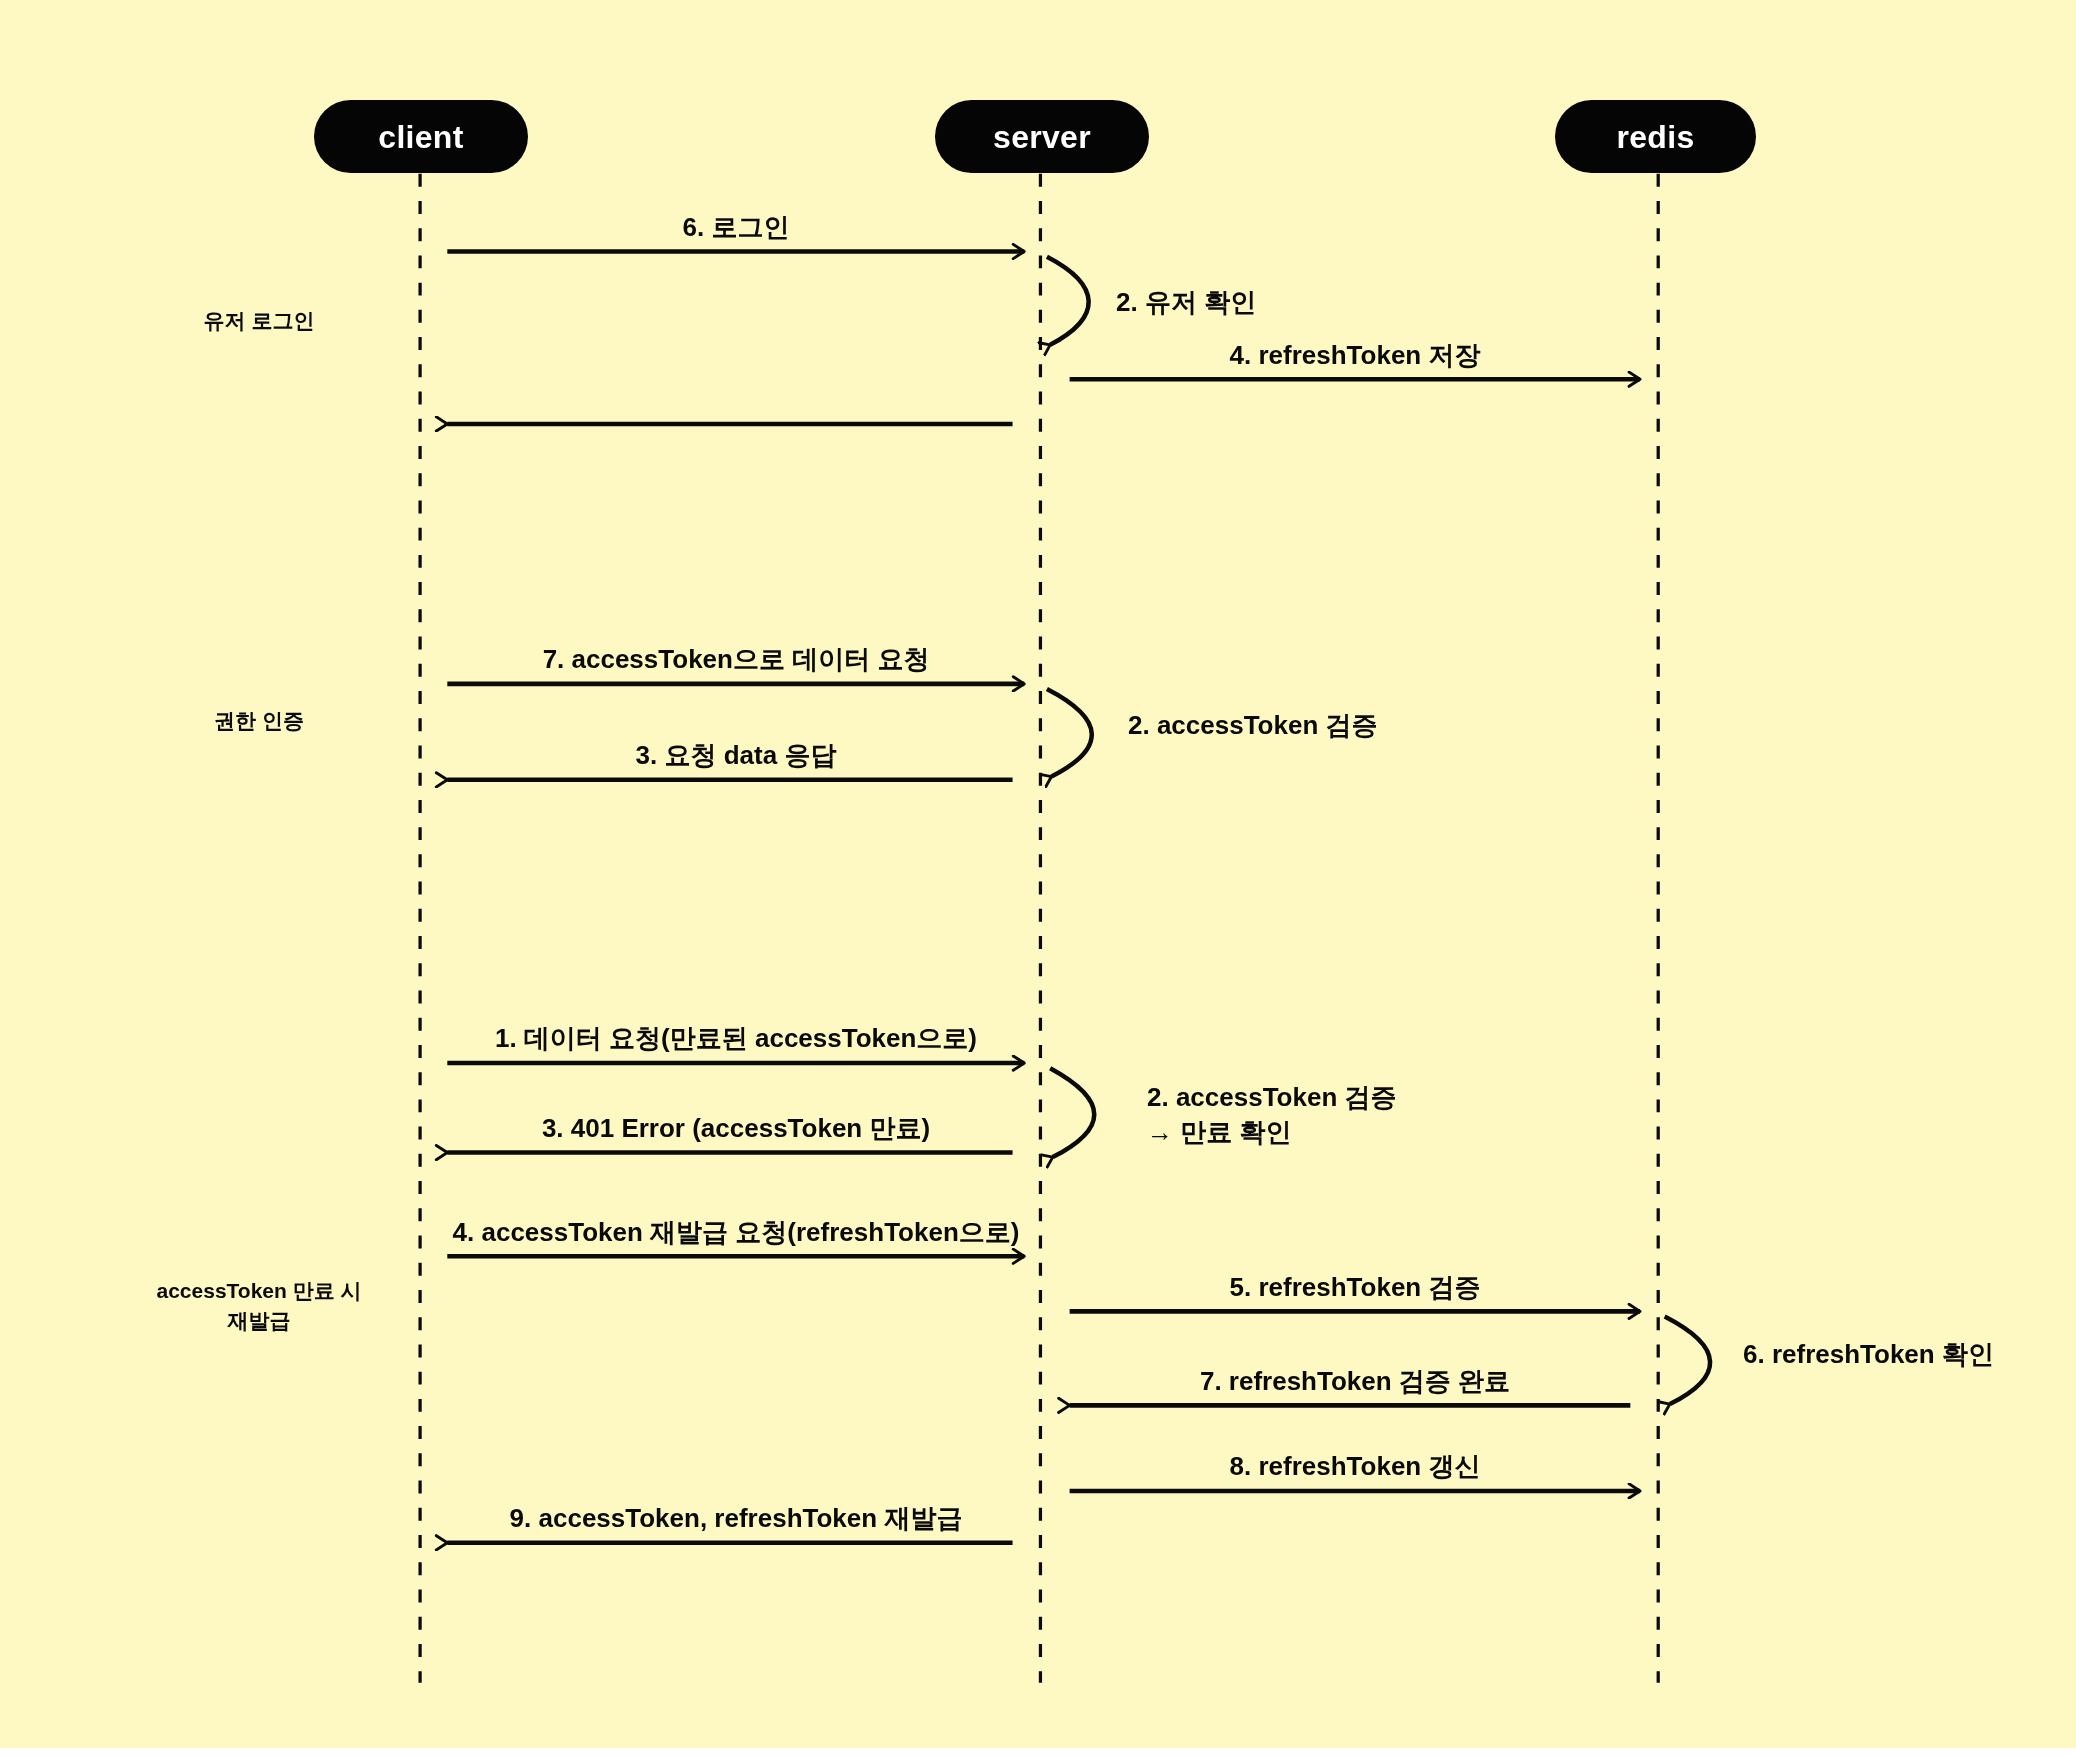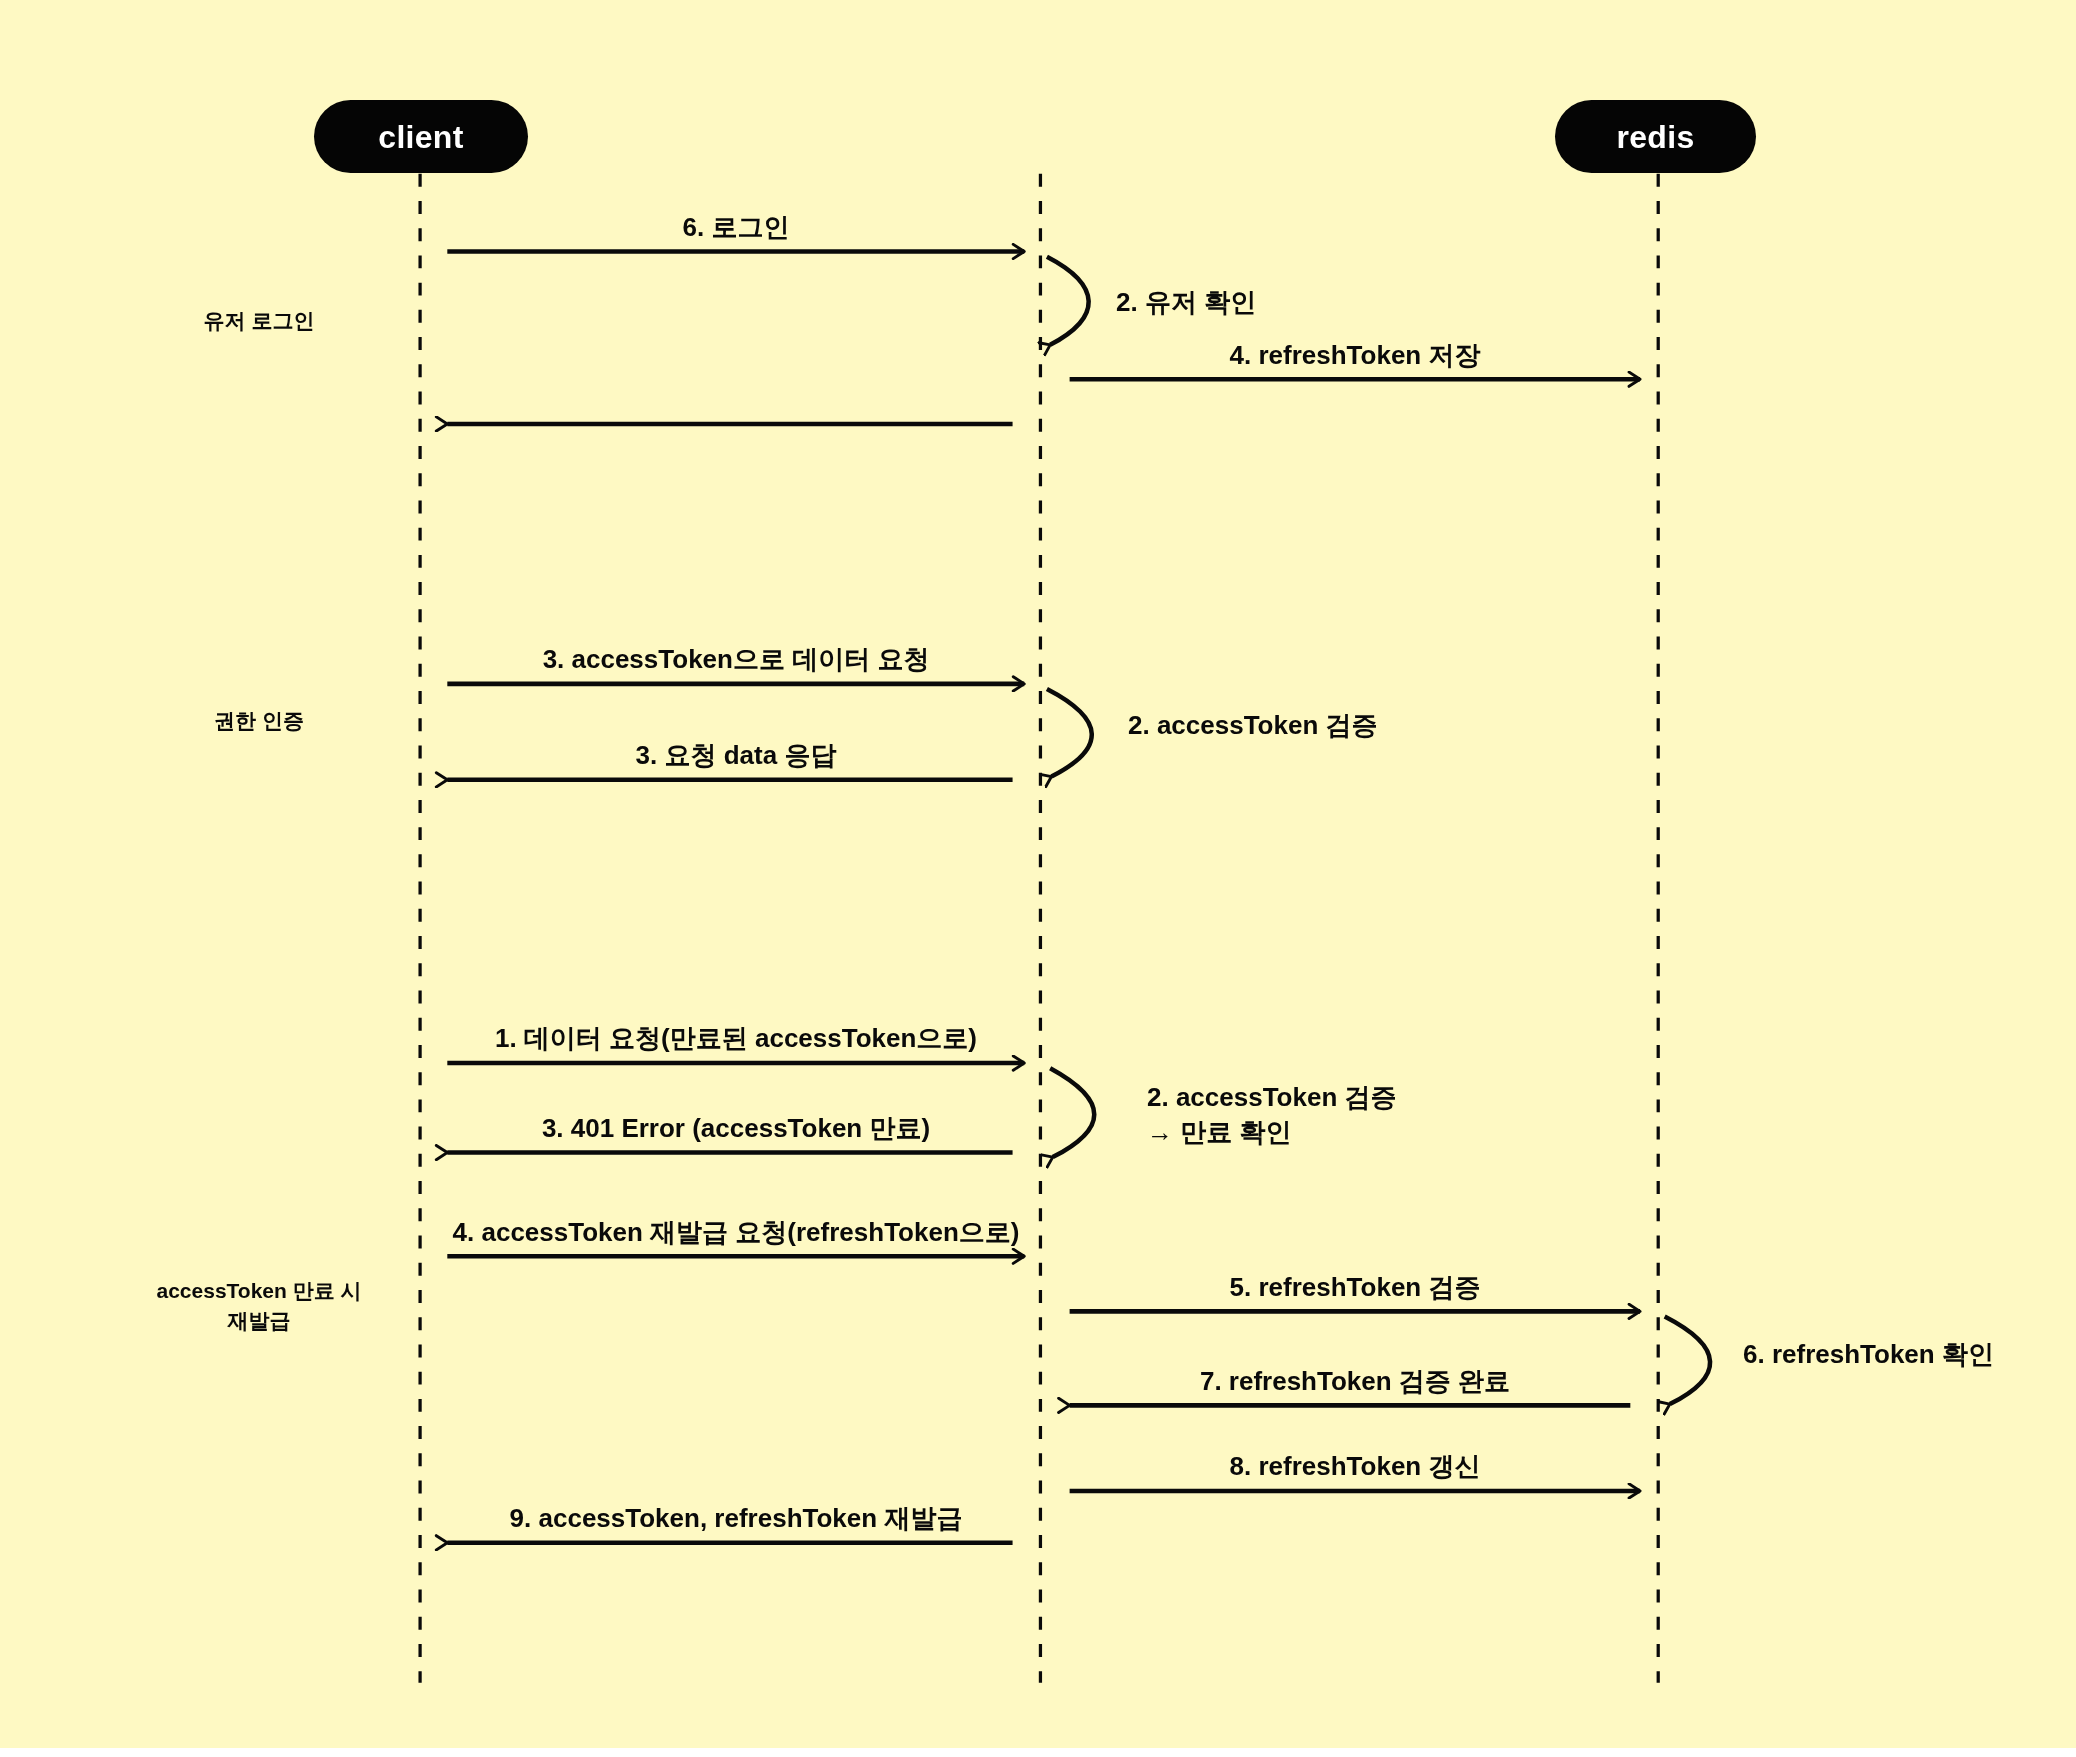--- a/index.html
+++ b/index.html
@@ -124,40 +124,43 @@
       <line x1="1650" y1="2300" x2="2530" y2="2300" stroke-width="7" marker-end="url(#arrowOpenRight)"></line>
 
       <line x1="1562" y1="2380" x2="690" y2="2380" stroke-width="7" marker-end="url(#arrowOpenLeft)"></line>
     </g>
   </svg>
 
   <div class="actor-box" style="left:314px; top:100px; width:214px; height:73px;">
     <span class="actor-label">client</span>
   </div>
 
+  <div class="actor-box" style="left:935px; top:100px; width:214px; height:73px;">
+    <span class="actor-label">server</span>
+  </div>
 
   <div class="actor-box" style="left:1555px; top:100px; width:201px; height:73px;">
     <span class="actor-label">redis</span>
   </div>
 
   <div class="section-label" style="left:259px; top:321px;">유저 로그인</div>
 
   <div class="section-label" style="left:259px; top:721px;">권한 인증</div>
 
   <div class="section-label" style="left:259px; top:1306px;">accessToken 만료 시
 재발급</div>
 
   <div class="msg-label" style="left:736px; top:245px;">6. 로그인</div>
 
   <div class="msg-label left-anchor" style="left:1116px; top:303px;">2. 유저 확인</div>
 
   <div class="msg-label" style="left:1355px; top:373px;">4. refreshToken 저장</div>
 
 
-  <div class="msg-label" style="left:736px; top:677px;">3. accessToken으로 데이터 요청</div>
+  <div class="msg-label" style="left:736px; top:677px;">7. accessToken으로 데이터 요청</div>
 
   <div class="msg-label left-anchor" style="left:1128px; top:726px;">2. accessToken 검증</div>
 
   <div class="msg-label" style="left:736px; top:773px;">3. 요청 data 응답</div>
 
   <div class="msg-label" style="left:736px; top:1056px;">1. 데이터 요청(만료된 accessToken으로)</div>
 
   <div class="msg-label left-anchor" style="left:1147px; top:1115px;">2. accessToken 검증
 → 만료 확인</div>
 

